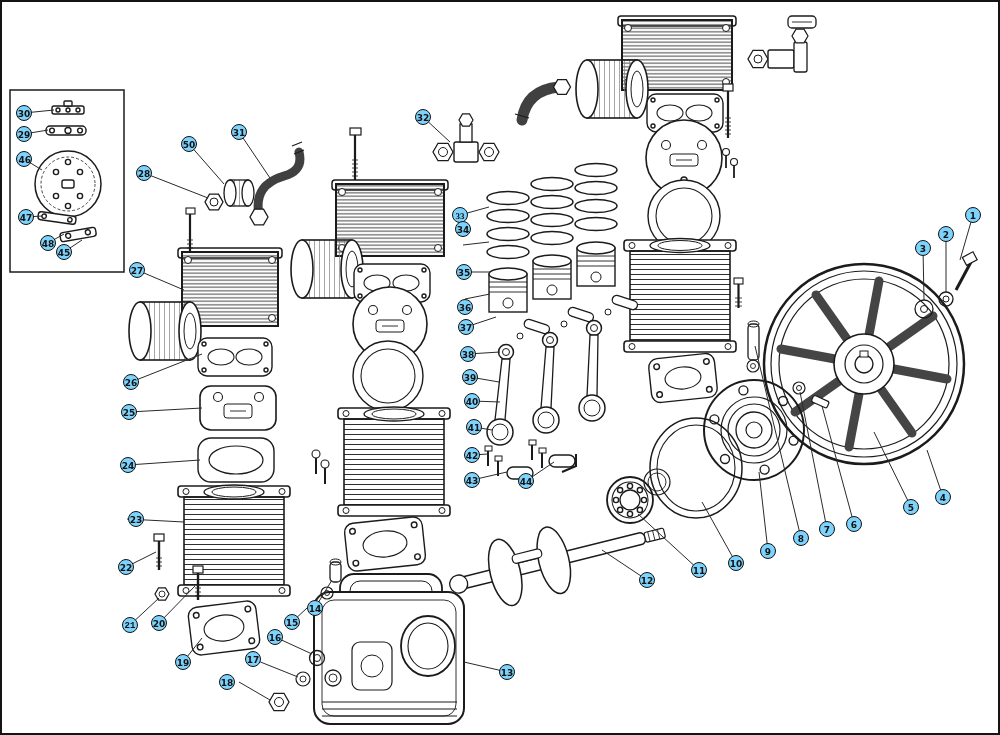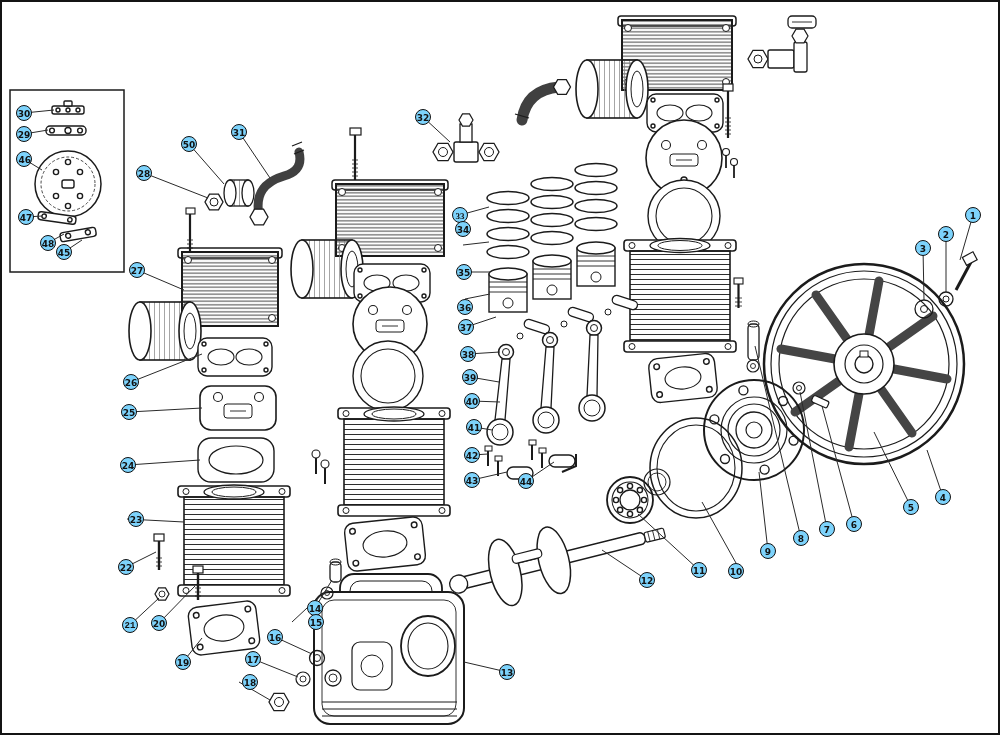--- a/index.html
+++ b/index.html
@@ -598,29 +598,29 @@
   <div class="callout-layer" id="callout-layer">
       <div class="callout" style="left: 971px; top: 213px;">1</div>
       <div class="callout" style="left: 944px; top: 232px;">2</div>
       <div class="callout" style="left: 921px; top: 246px;">3</div>
       <div class="callout" style="left: 941px; top: 495px;">4</div>
       <div class="callout" style="left: 909px; top: 505px;">5</div>
       <div class="callout" style="left: 852px; top: 522px;">6</div>
       <div class="callout" style="left: 825px; top: 527px;">7</div>
       <div class="callout" style="left: 799px; top: 536px;">8</div>
       <div class="callout" style="left: 766px; top: 549px;">9</div>
-      <div class="callout" style="left: 734px; top: 561px; margin-top: 8px;">10</div>
+      <div class="callout" style="left: 734px; top: 561px;">10</div>
       <div class="callout" style="left: 697px; top: 568px;">11</div>
       <div class="callout" style="left: 645px; top: 578px;">12</div>
       <div class="callout" style="left: 505px; top: 670px;">13</div>
       <div class="callout" style="left: 313px; top: 606px;">14</div>
-      <div class="callout" style="left: 290px; top: 620px; margin-left: 24px;">15</div>
+      <div class="callout" style="left: 290px; top: 620px;">15</div>
       <div class="callout" style="left: 273px; top: 635px;">16</div>
       <div class="callout" style="left: 251px; top: 657px;">17</div>
-      <div class="callout" style="left: 248px; top: 680px;">18</div>
+      <div class="callout" style="left: 225px; top: 680px;">18</div>
       <div class="callout" style="left: 181px; top: 660px;">19</div>
       <div class="callout" style="left: 157px; top: 621px;">20</div>
       <div class="callout" style="left: 128px; top: 623px; font-family: Liberation Mono, monospace;">21</div>
       <div class="callout" style="left: 124px; top: 565px;">22</div>
       <div class="callout" style="left: 134px; top: 517px;">23</div>
       <div class="callout" style="left: 126px; top: 463px;">24</div>
       <div class="callout" style="left: 127px; top: 410px;">25</div>
       <div class="callout" style="left: 129px; top: 380px;">26</div>
       <div class="callout" style="left: 135px; top: 268px;">27</div>
       <div class="callout" style="left: 142px; top: 171px;">28</div>

